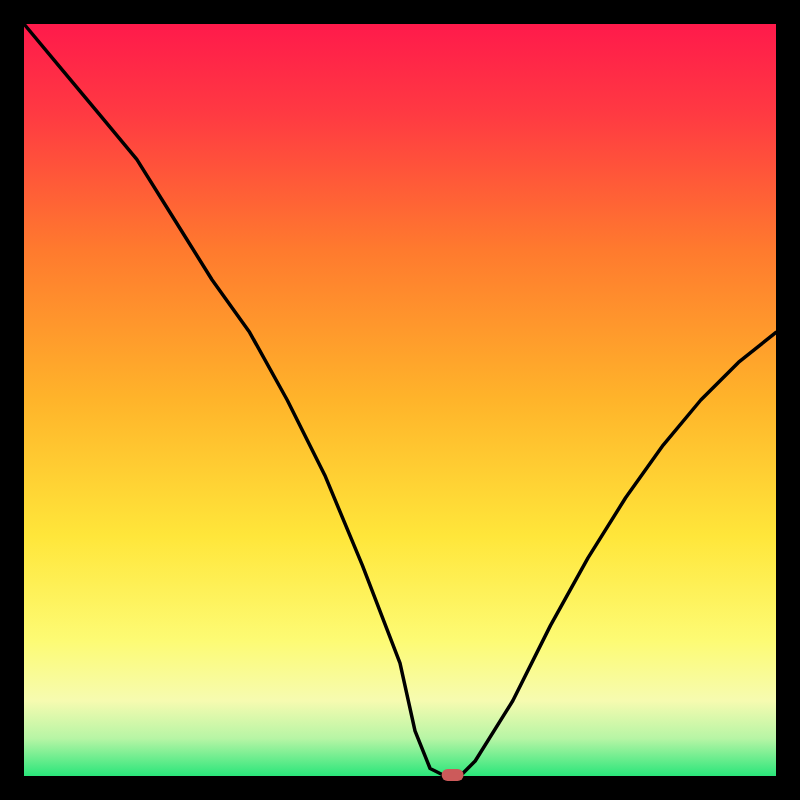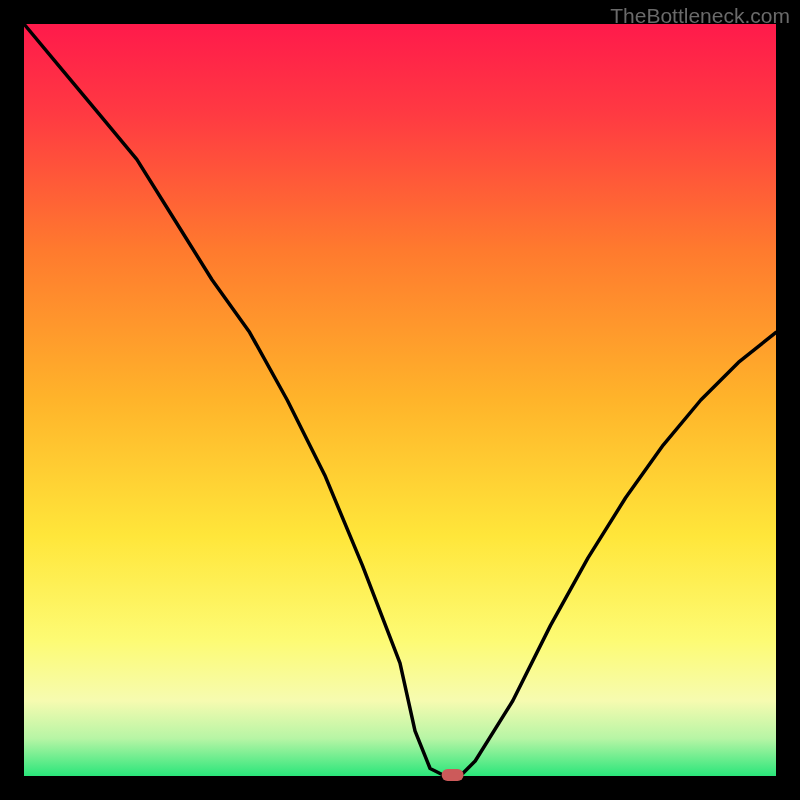--- a/index.html
+++ b/index.html
@@ -51,14 +51,13 @@
 
     <rect x="0" y="0" width="800" height="800" fill="#000000"></rect>
 
     <rect id="plot-rect" x="24" y="24" width="752" height="752" fill="url(#bg-gradient)"></rect>
 
     <path id="curve-path" fill="none" stroke="#000000" stroke-width="3.5" stroke-linejoin="round" stroke-linecap="round" d="M24.0 24.0 L61.6 69.1 L99.2 114.2 L136.8 159.4 L174.4 219.5 L212.0 279.7 L249.6 332.3 L287.2 400.0 L324.8 475.2 L362.4 565.4 L400.0 663.2 L415.0 730.9 L430.1 768.5 L445.1 776.0 L460.2 776.0 L475.2 761.0 L512.8 700.8 L550.4 625.6 L588.0 557.9 L625.6 497.8 L663.2 445.1 L700.8 400.0 L738.4 362.4 L776.0 332.3"></path>
 
     <rect id="marker-rect" rx="6" ry="6" width="22" height="12" fill="#cc5a5a" x="441.6" y="769.0"></rect>
   </svg>
 
-  <div class="watermark">TheBottleneck.com</div>
 </div>
 
 </body></html>

